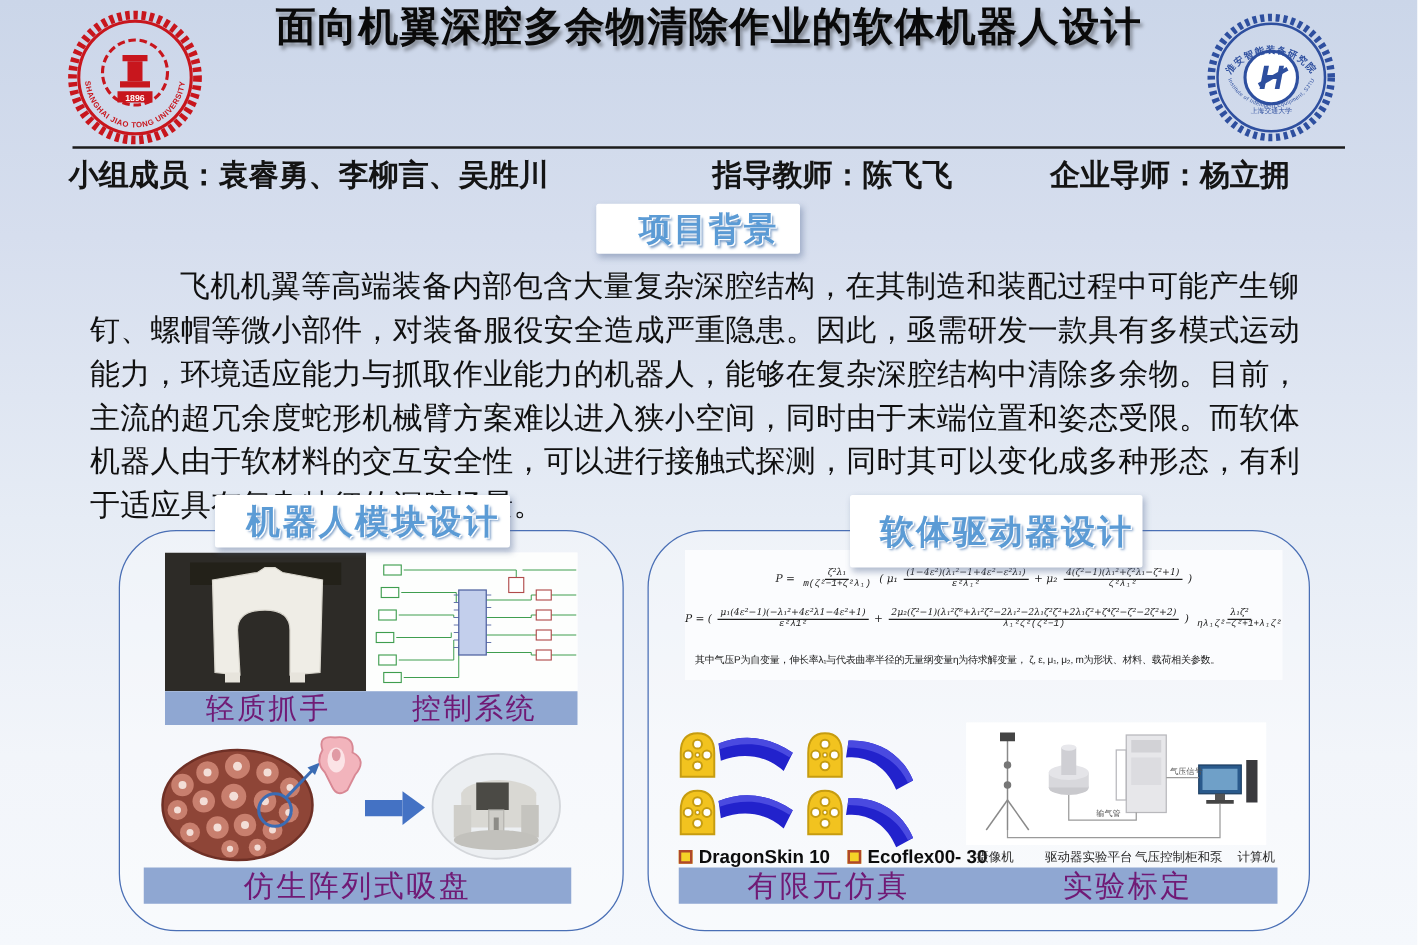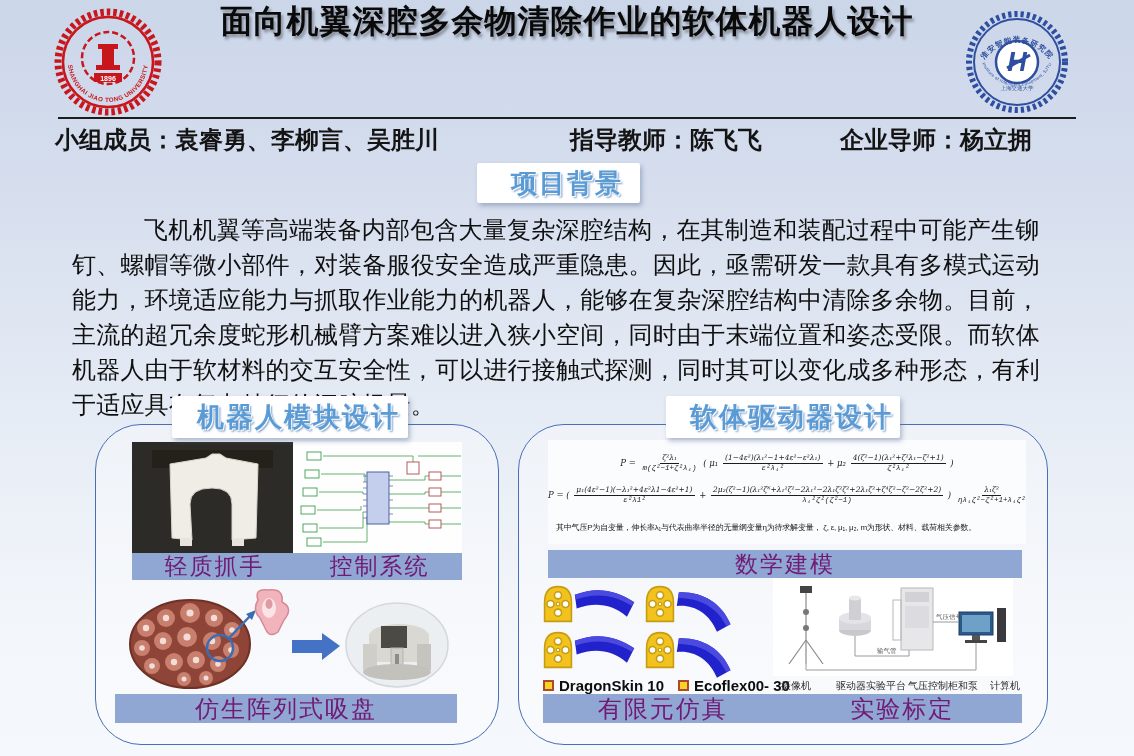--- a/index.html
+++ b/index.html
@@ -22,21 +22,21 @@
   .m-team{ left:55px; } .m-advisor{ left:570px; } .m-mentor{ left:840px; }
 
   
   .badge{ background:#ffffff; border-radius:2px; display:flex; align-items:center; justify-content:center;
     box-shadow:2px 3px 5px rgba(90,110,150,0.45);padding-left:17px; }
   .badge-text{ font-weight:900; color:#5b9bd5; letter-spacing:2px;
     text-shadow:1px 1px 0 #ffffff, 2px 2px 2px #7a9cc6; }
   .badge-main{ left:477px; top:163px; width:163px; height:40px; }
   .badge-main .badge-text{ font-size:26px; }
   .badge-panel-left{ left:172px; top:396px; width:236px; height:42px; z-index:3; }
-  .badge-panel-right{ left:666px; top:396px; width:234px; height:42px; z-index:3; }
+  .badge-panel-right{ left:680px; top:396px; width:234px; height:58px; z-index:3; }
   .badge-panel-left .badge-text, .badge-panel-right .badge-text{ font-size:27px; }
 
   
   .intro{ left:72px; top:212px; width:992px; font-size:24px; line-height:35px; color:#101010;
     text-indent:3em; letter-spacing:0.2px; }
 
   
   .panel{ border:1.6px solid #4a6fb5; border-radius:46px; background:rgba(255,255,255,0.35); }
   .panel-left{ left:95px; top:424px; width:404px; height:321px; }
   .panel-right{ left:518px; top:424px; width:530px; height:321px; }
@@ -322,23 +322,20 @@
         </span>
       <span>)</span>
       <span class="frac">
           <span class="num">λ₁ζ²</span>
           <span class="den">ηλ₁ζ²−ζ²+1+λ₁ζ²</span>
         </span>
     </div>
     <div class="formula-note">其中气压P为自变量，伸长率λ₁与代表曲率半径的无量纲变量η为待求解变量， ζ, ε, μ₁, μ₂, m为形状、材料、载荷相关参数。</div>
   </div>
 
-  <div class="abs bar bar-model">
-    <span>数学建模</span>
-  </div>
 
   <div class="abs fem-grid">
     <div class="fem-cell">
       <svg width="30" height="42" viewBox="0 0 38 48">
         <path d="M2,46 L2,22 Q2,2 19,2 Q36,2 36,22 L36,46 Z" fill="#f2c31f" stroke="#c69c10" stroke-width="2"></path>
         <g fill="#ffffff" stroke="#c69c10" stroke-width="2">
             <circle cx="19" cy="13" r="4.5"></circle>
             <circle cx="9.5" cy="24" r="4.5"></circle>
             <circle cx="28.5" cy="24" r="4.5"></circle>
             <circle cx="19" cy="35" r="4.5"></circle>

